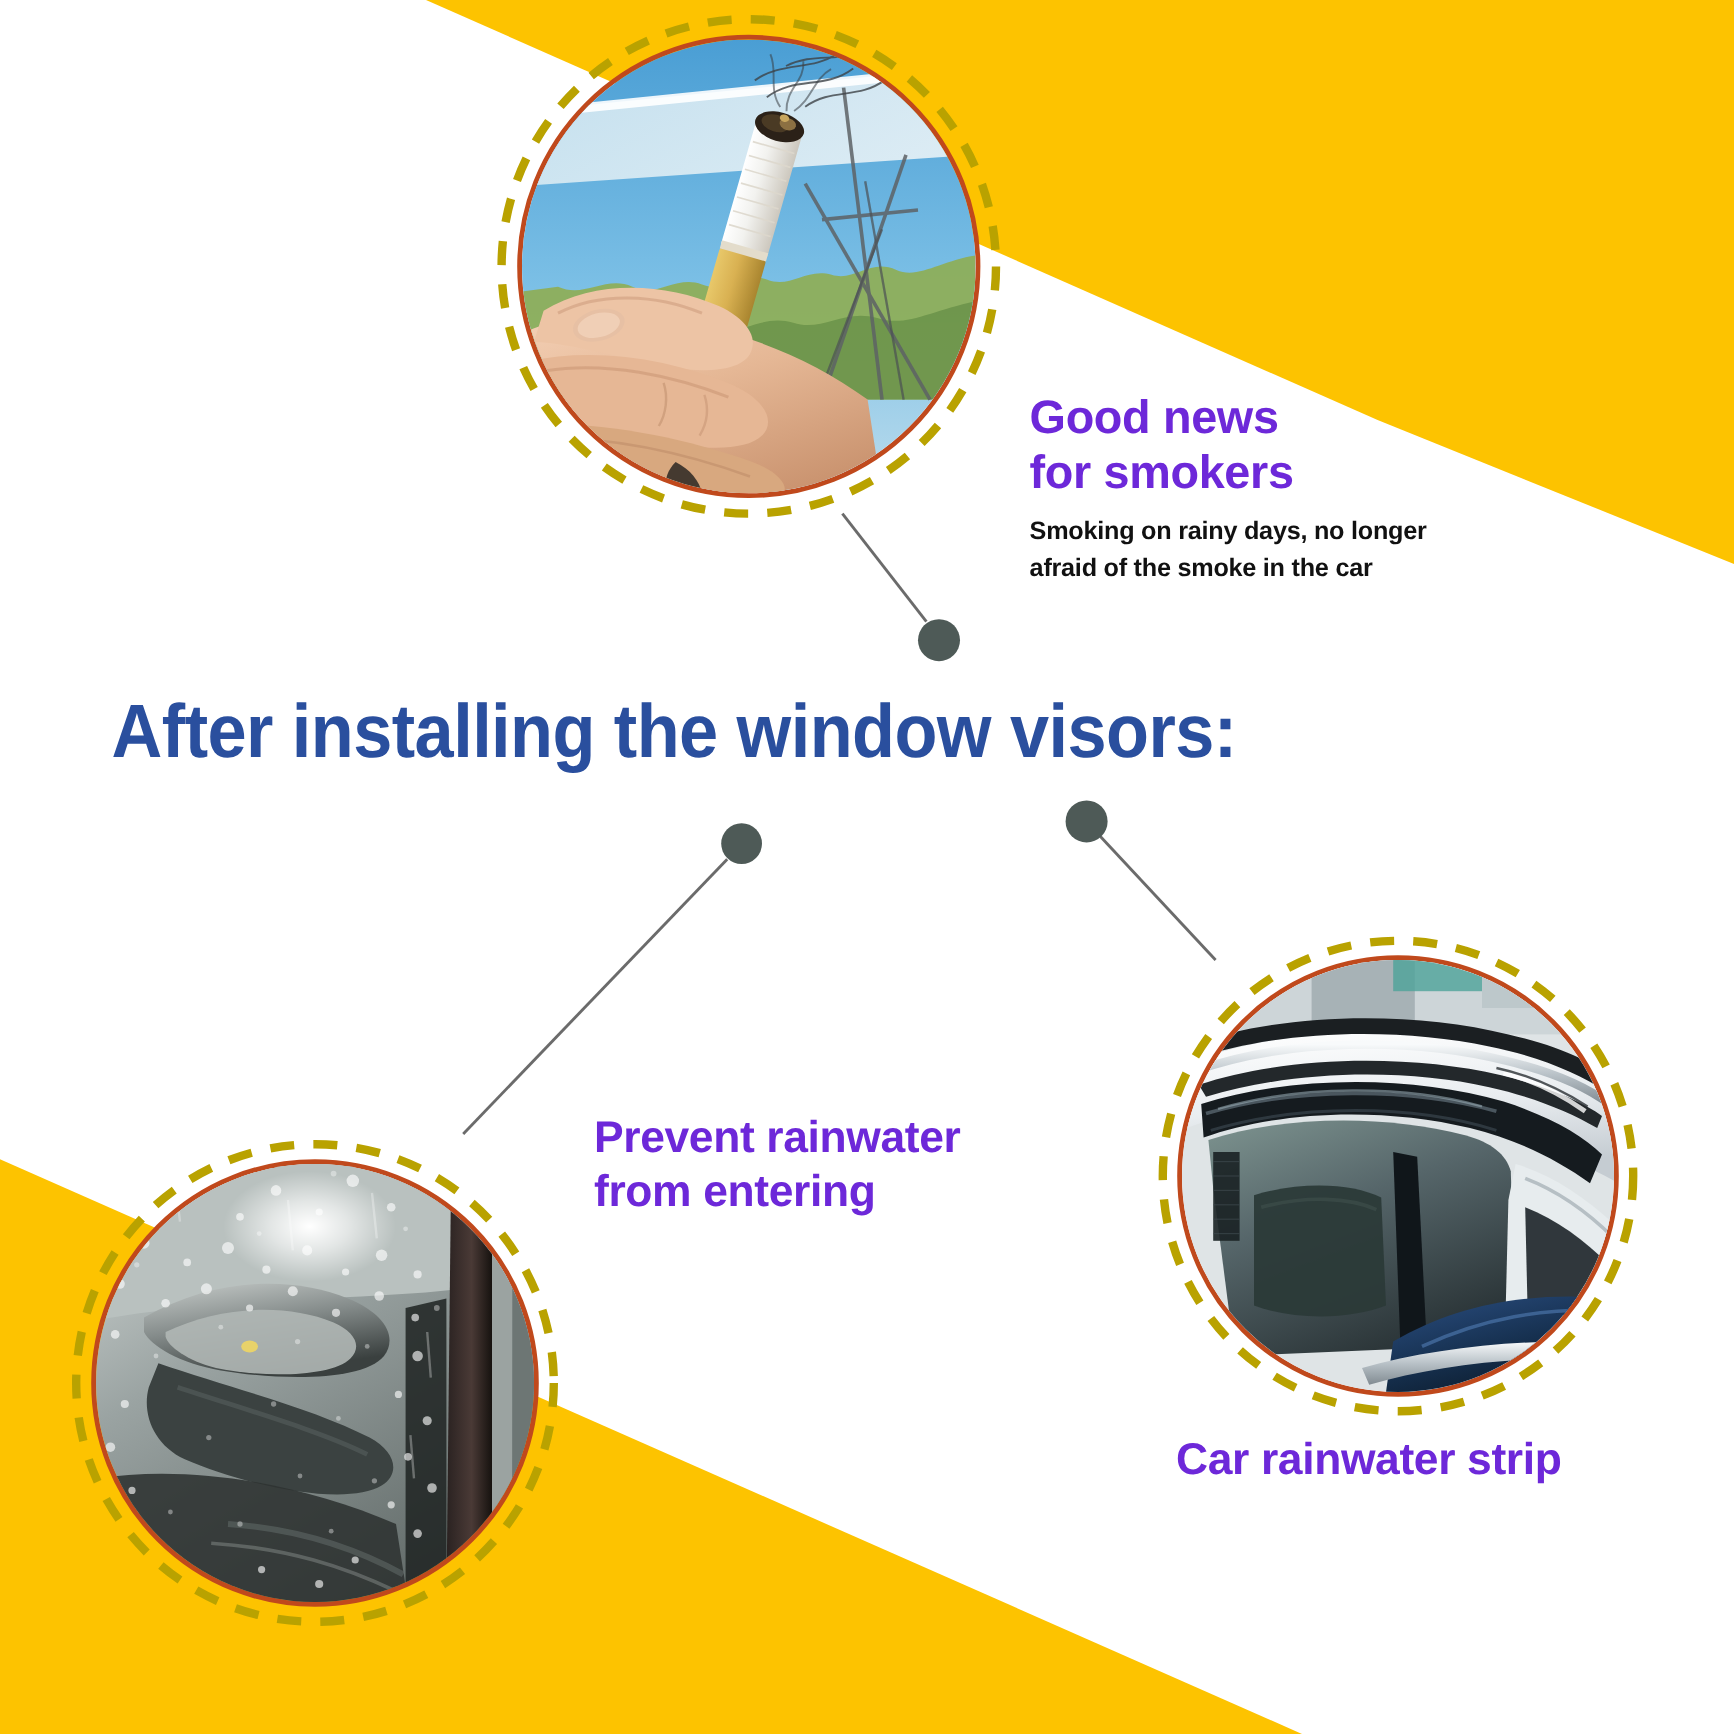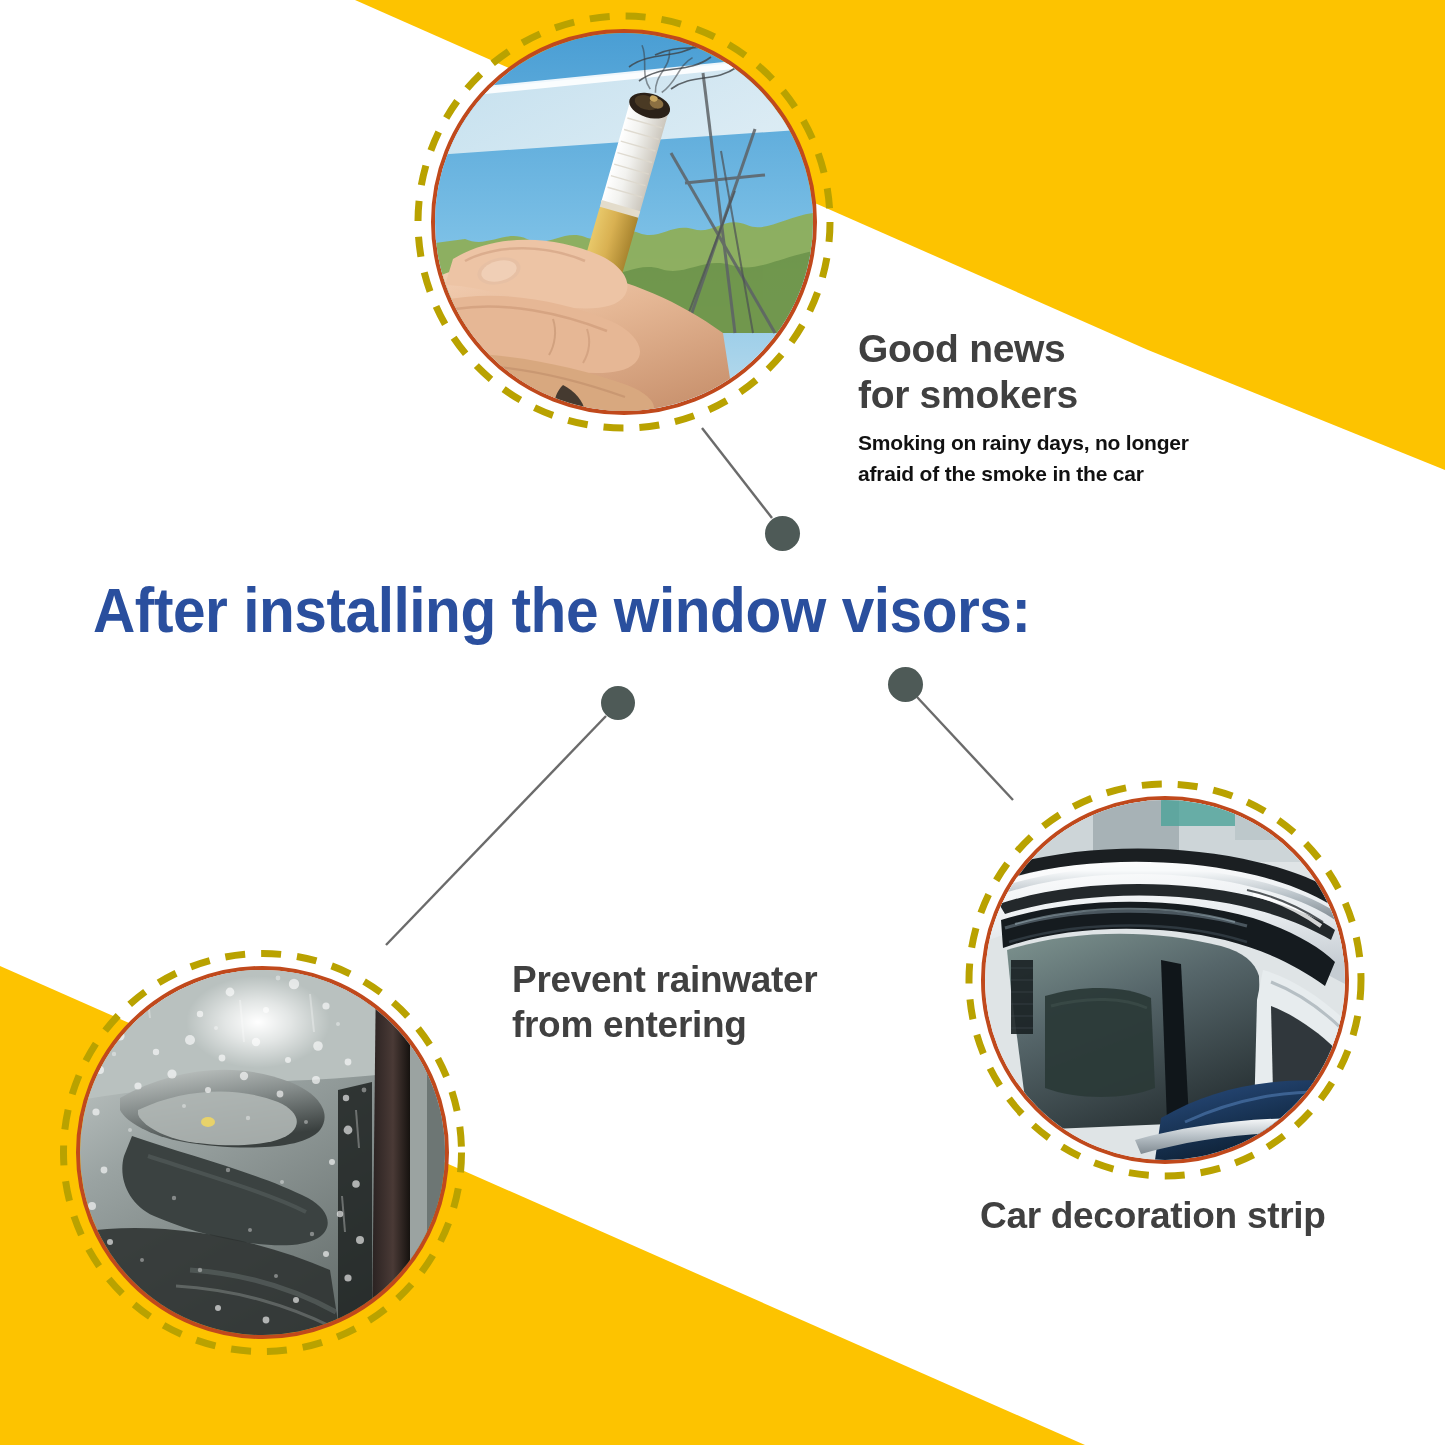--- a/index.html
+++ b/index.html
@@ -40,21 +40,21 @@
     font-family:"Liberation Sans", sans-serif;
     font-weight:bold;
     font-size:63px;
     letter-spacing:-0.5px;
     white-space:nowrap;
     transform:scaleX(0.93);
     transform-origin:left center;
   }
   .block{position:absolute;}
   .block .title{
-    color:#404040;
+    color:#6d28d9;
     font-family:"Liberation Sans", sans-serif;
     font-weight:bold;
     font-size:39px;
     line-height:46px;
     letter-spacing:-0.3px;
     white-space:pre-line;
   }
   .block .sub{
     color:#111111;
     font-family:"Liberation Sans", sans-serif;
@@ -472,22 +472,22 @@
 
   <div class="headline" style="left:93px;top:574px;">After installing the window visors:</div>
 
   <div class="block" style="left:858px;top:326px;">
     <div class="title">Good news
 for smokers</div>
     <div class="sub">Smoking on rainy days, no longer
 afraid of the smoke in the car</div>
   </div>
 
-  <div class="block small" style="left:512px;top:925px;margin-top:32px;">
+  <div class="block small" style="left:495px;top:925px;">
     <div class="title">Prevent rainwater
 from entering</div>
   </div>
 
   <div class="block small" style="left:980px;top:1193px;">
-    <div class="title">Car decoration strip</div>
+    <div class="title">Car rainwater strip</div>
   </div>
 
 </div>
 
 </body></html>

